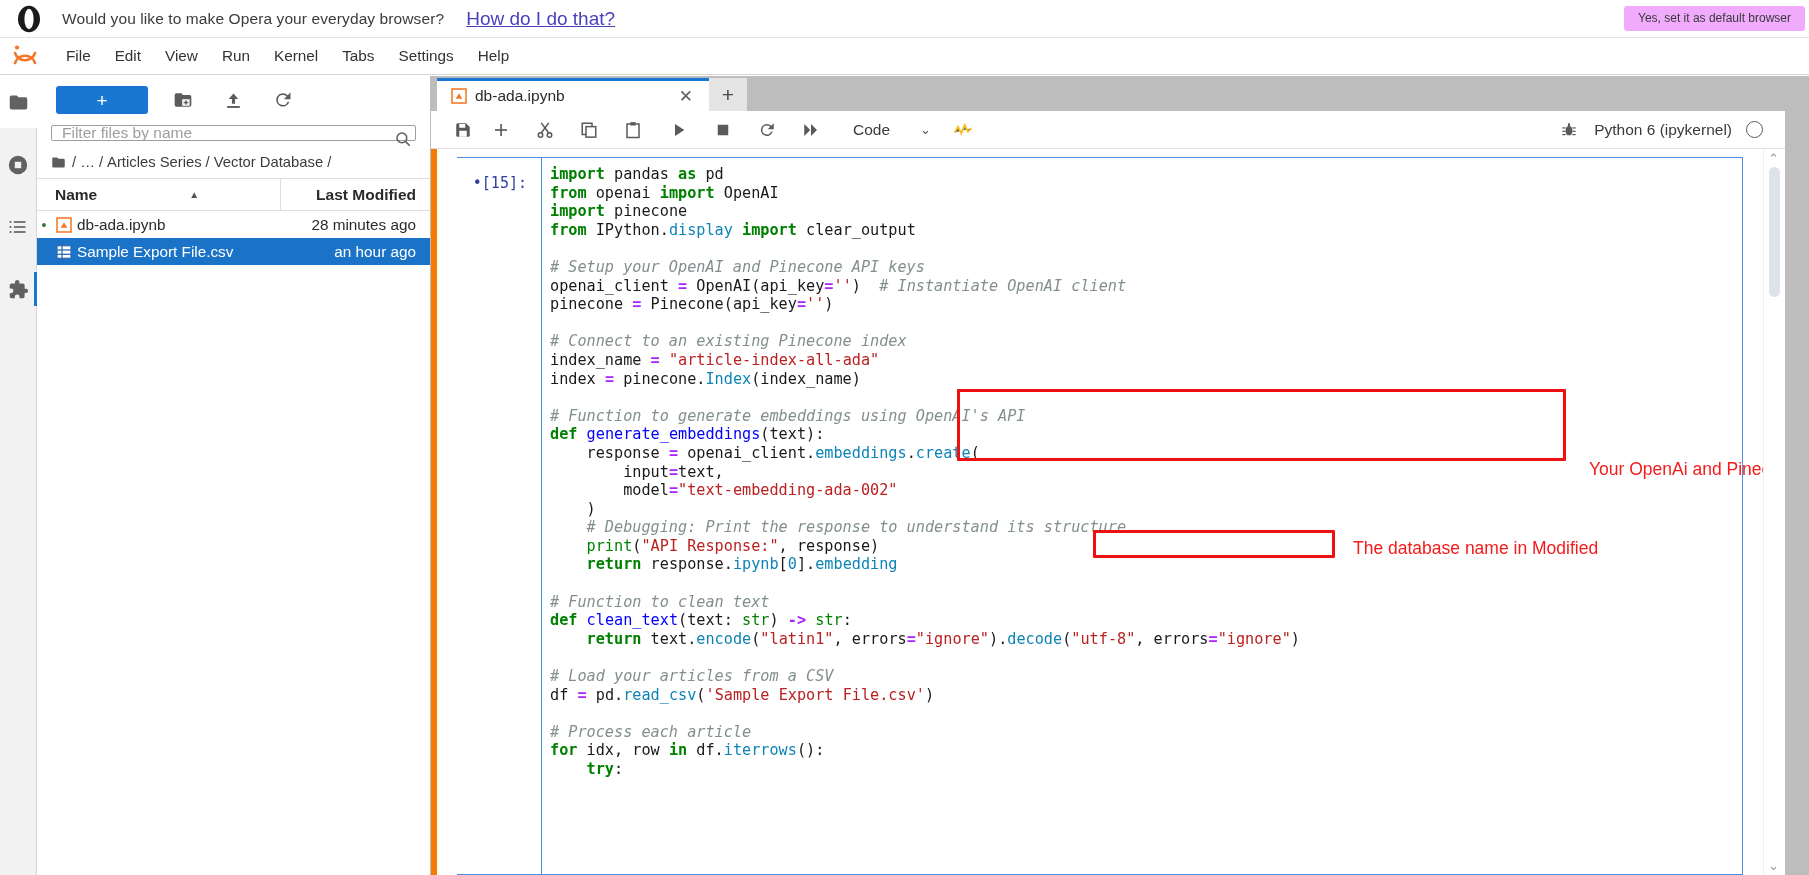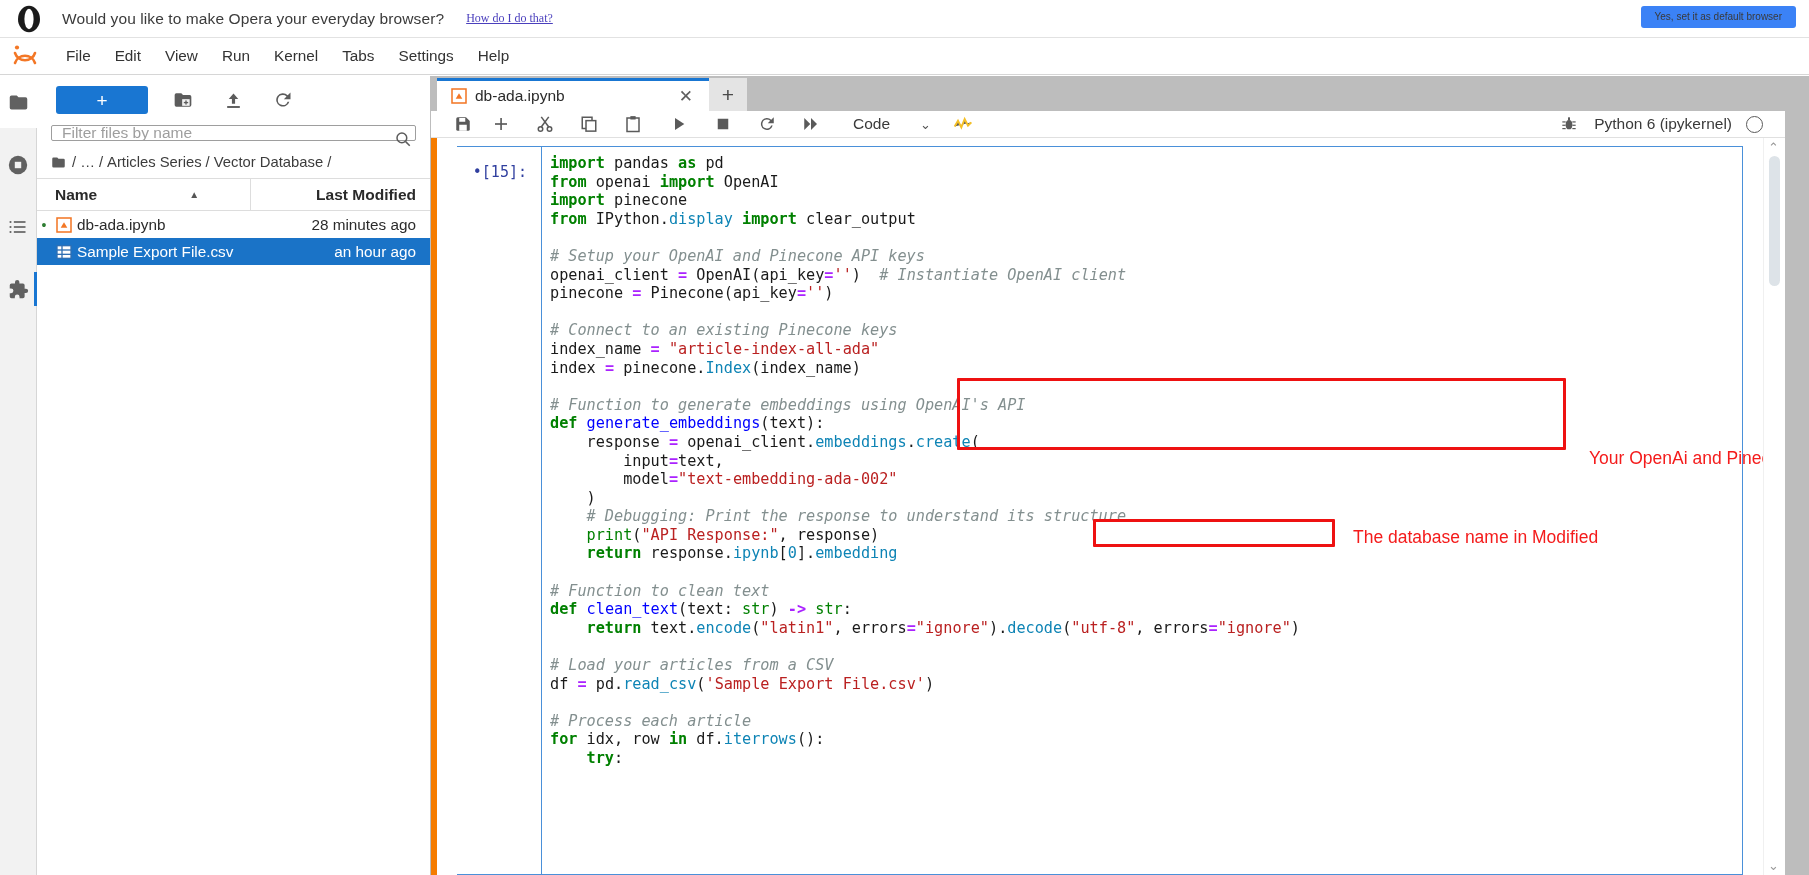--- a/index.html
+++ b/index.html
@@ -20,28 +20,28 @@
   }
   #opera-logo {
     width: 30px; height: 30px; margin-left: 14px; margin-right: 18px;
     display: flex; align-items: center; justify-content: center;
   }
   #opera-logo svg { display:block; }
   .banner-text {
     font-size: 15.5px; color: #3b3b3b; letter-spacing: .1px;
   }
   .banner-link {
-    font-size: 12px; color: #4a3fbd; margin-left: 22px;
-    text-decoration: underline; cursor: pointer; font-family: Liberation Serif, serif;
+    font-size: 19px; color: #4a3fbd; margin-left: 22px;
+    text-decoration: underline; cursor: pointer;
   }
   #default-browser-btn {
-    position: absolute; right: 13px; top: 6px;
-    background: #3b82f6; color: #3a3a3a;
+    position: absolute; right: 4px; top: 6px;
+    background: #f0abfc; color: #3a3a3a;
     border: none; border-radius: 3px;
-    font-size: 10px; padding: 5px 14px 6px;
+    font-size: 12px; padding: 5px 14px 6px;
     font-family: "Liberation Sans", sans-serif;
     cursor: pointer; white-space: nowrap;
   }
 
   
   #menu-bar {
     height: 37px; width: 100%;
     background: #fff; display: flex; align-items: center;
     border-bottom: 1px solid #d6d6d6;
   }
@@ -123,21 +123,21 @@
   #fb-header {
     display: flex; border-top: 1px solid #ddd; border-bottom: 1px solid #ddd;
     height: 33px; align-items: center; background: #fff;
   }
   #fb-header .col-name {
     flex: 1; padding-left: 18px; font-size: 15.5px; font-weight: bold;
     color: #2a2a2a; display:flex; align-items:center; gap: 4px;
   }
   #fb-header .sort-caret { margin-left: 88px; font-size: 10px; color:#555; }
   #fb-header .col-mod {
-    width: 180px; padding-right: 14px; text-align: right;
+    width: 150px; padding-right: 14px; text-align: right;
     font-size: 15.5px; font-weight: bold; color: #2a2a2a;
     border-left: 1px solid #ddd; height:100%; display:flex;
     align-items:center; justify-content:flex-end;
   }
   .file-row {
     display: flex; align-items: center; height: 27px;
     font-size: 15.3px; color: #2b2b2b; cursor: pointer;
   }
   .file-row.selected { background: #1a73c7; color: #fff; }
   .file-row .dot {
@@ -167,21 +167,21 @@
   .nb-tab .tab-close {
     margin-left: auto; font-size: 17px; color: #5f5f5f;
     padding: 0 6px; cursor: pointer; line-height:1;
   }
   #new-tab-btn {
     width: 38px; height: 33px; background: #e4e4e4;
     display: flex; align-items: center; justify-content: center;
     font-size: 21px; color: #4a4a4a; cursor: pointer;
   }
   #nb-toolbar {
-    height: 27px; background: #fff;
+    height: 38px; background: #fff;
     display: flex; align-items: center; padding: 0 8px 0 14px;
     border-bottom: 1px solid #e0e0e0; gap: 2px;
   }
   .tb-btn {
     width: 36px; height: 30px; display: flex; align-items: center;
     justify-content: center; cursor: pointer; border: none; background: none;
   }
   .tb-btn svg { fill: #5a5a5a; }
   #celltype-select {
     display: flex; align-items: center; gap: 30px;
@@ -582,21 +582,21 @@
             <div id="input-area">
 <pre class="code"><span class="k">import</span> pandas <span class="k">as</span> pd
 <span class="k">from</span> openai <span class="k">import</span> OpenAI
 <span class="k">import</span> pinecone
 <span class="k">from</span> IPython.<span class="n">display</span> <span class="k">import</span> clear_output
 
 <span class="cm"># Setup your OpenAI and Pinecone API keys</span>
 openai_client <span class="o">=</span> OpenAI(api_key<span class="o">=</span><span class="s">''</span>)  <span class="cm"># Instantiate OpenAI client</span>
 pinecone <span class="o">=</span> Pinecone(api_key<span class="o">=</span><span class="s">''</span>)
 
-<span class="cm"># Connect to an existing Pinecone keys</span>
+<span class="cm"># Connect to an existing Pinecone index</span>
 index_name <span class="o">=</span> <span class="s">"article-index-all-ada"</span>
 index <span class="o">=</span> pinecone.<span class="n">Index</span>(index_name)
 
 <span class="cm"># Function to generate embeddings using OpenAI's API</span>
 <span class="k">def</span> <span class="nf">generate_embeddings</span>(text):
     response <span class="o">=</span> openai_client.<span class="n">embeddings</span>.<span class="n">create</span>(
         input<span class="o">=</span>text,
         model<span class="o">=</span><span class="s">"text-embedding-ada-002"</span>
     )
     <span class="cm"># Debugging: Print the response to understand its structure</span>

